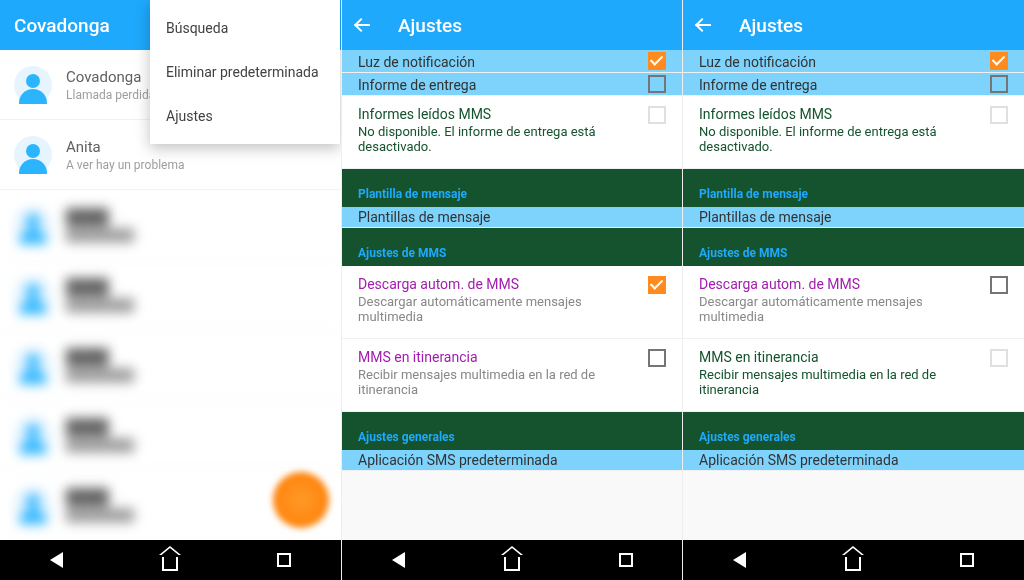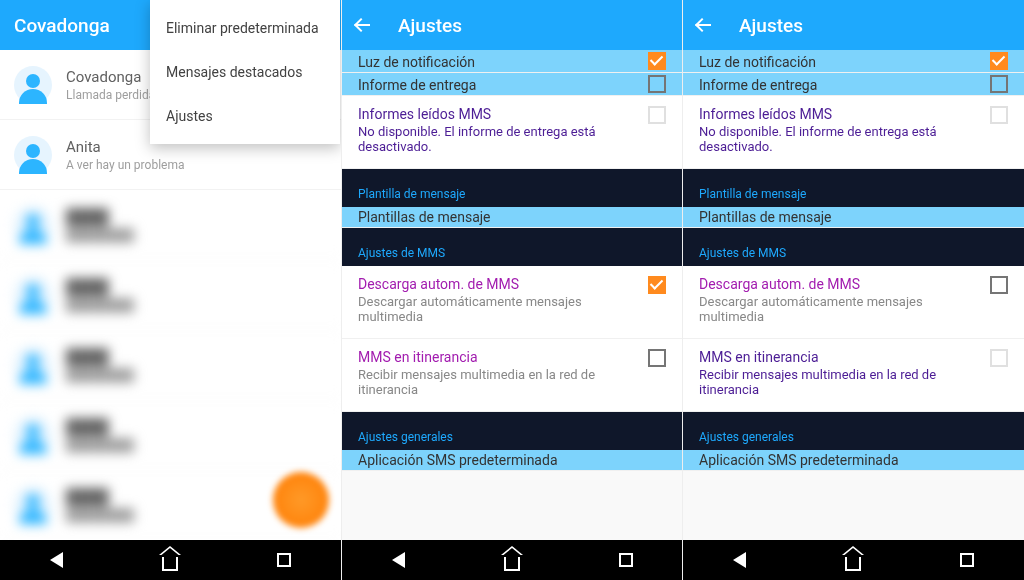--- a/index.html
+++ b/index.html
@@ -44,27 +44,27 @@
   .menu{position:absolute;top:0;left:150px;width:190px;background:#fff;box-shadow:0 4px 14px rgba(0,0,0,.25);padding:6px 0;z-index:10}
   .menu-item{padding:14px 16px;font-size:14px;color:#424242}
 
   
   .settings{position:absolute;top:50px;left:0;right:0;bottom:40px;overflow:hidden;background:#f9f9f9}
   .row{display:flex;align-items:flex-end;padding:2px 16px;background:#7dd3fc}
   .row .label{flex:1;font-size:14px;color:#333}
   .chk{width:18px;height:18px;border:2px solid #757575;flex:none;position:relative}
   .chk.on{background:#ff8a1e;border-color:#ff8a1e}
   .chk.on::after{content:"";position:absolute;left:3px;top:-1px;width:5px;height:10px;border-right:2.5px solid #fff;border-bottom:2.5px solid #fff;transform:rotate(45deg)}
-  .sect{padding:18px 16px 6px;font-size:12px;font-weight:400;color:#1ea9fd;background:#0f172a}
+  .sect{padding:18px 16px 6px;font-size:12px;font-weight:700;color:#1ea9fd;background:#14532d}
   .row2{padding:10px 16px 14px;background:#fff}
   .row2 .tt{font-size:14px;color:#a21caf}
   .row2 .sub{font-size:13px;color:#888;margin-top:2px}
   .row2.flex{display:flex;align-items:flex-start}
   .row2.flex .txtcol{flex:1}
-  .row2.disabled .tt,.row2.disabled .sub{color:#4c1d95}
+  .row2.disabled .tt,.row2.disabled .sub{color:#14532d}
   .row2.disabled .chk{border-color:#e0e0e0}
 
   .settings > *:not(.sect){border-bottom:1px solid #f0f0f0}
 </style>
 </head>
 <body>
 
 <div class="wrap">
 
   <div class="panel p1">
@@ -118,22 +118,22 @@
           <div class="avatar"></div>
           <div class="conv-txt">
             <div class="conv-name">████</div>
             <div class="conv-sub">████████</div>
           </div>
         </div>
     </div>
     <div class="fab"></div>
 
     <div class="menu">
+      <div class="menu-item">Búsqueda</div>
       <div class="menu-item">Eliminar predeterminada</div>
-      <div class="menu-item">Mensajes destacados</div>
       <div class="menu-item">Ajustes</div>
     </div>
 
     <div class="navbar">
       <div class="i-tri"></div>
       <div class="i-home"></div>
       <div class="i-square"></div>
     </div>
   </div>
 

